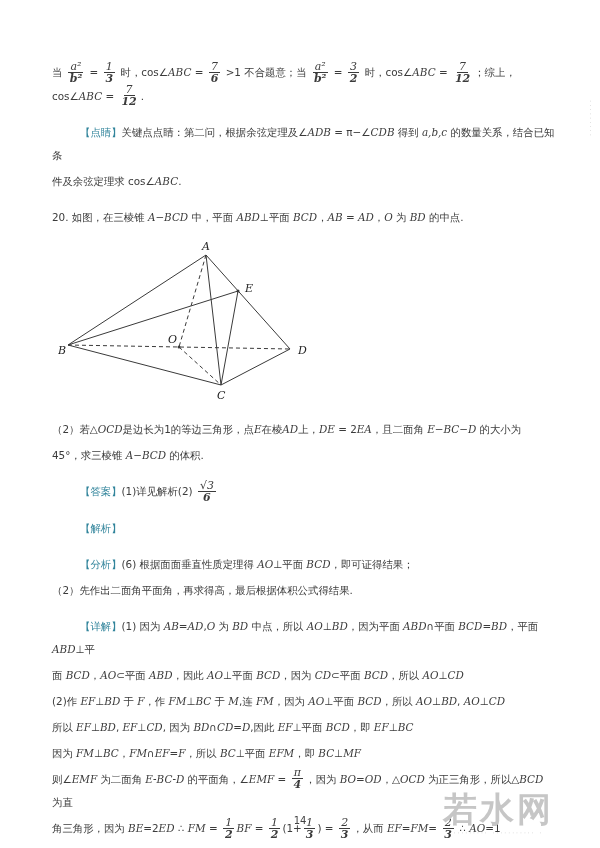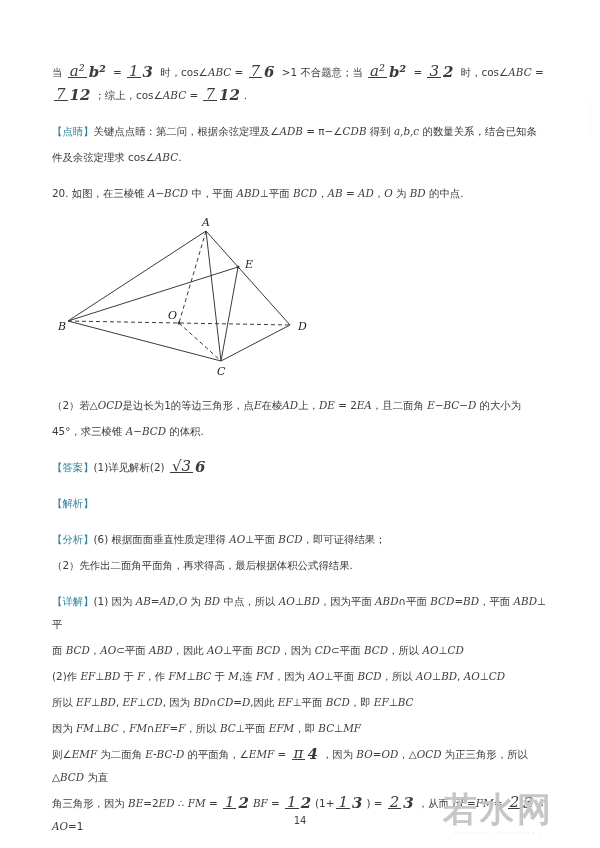--- a/index.html
+++ b/index.html
@@ -9,26 +9,26 @@
     background:#ffffff;
     overflow:hidden;
     font-family:"DejaVu Sans", sans-serif;
     color:#3b3b3b;
   }
   .content{ padding:58px 44px 0 52px; }
   .line{ line-height:23px; margin:3px 0; font-size:10.4px; }
   .line.gap{ margin-top:13px; }
   .run{ }
   .math{ font-family:"DejaVu Serif", serif; font-style:italic; }
-  .tag{ color:#31849b; }
+  .tag{ color:#31849b;margin-left:28px; }
   .frac{
-    display:inline-flex; flex-direction:row; align-items:center;
+    display:inline-flex; flex-direction:column; align-items:center;
     vertical-align:middle; transform:translateY(-1px);
     font-family:"DejaVu Serif", serif; font-style:italic;
-    font-size:15px; line-height:11px; margin:0 2px;
+    font-size:11px; line-height:11px; margin:0 2px;
   }
   .frac .num{ border-bottom:1px solid #3b3b3b; padding:0 2px; }
   .frac .den{ padding:0 2px;font-weight:bold; }
   .figure{ margin:12px 0 8px 6px; }
   .figure svg{ display:block; }
   .vlabel{ font-family:"DejaVu Serif", serif; font-style:italic; font-size:11px; fill:#222; }
   .page-num{
     position:absolute; bottom:22px; left:0; width:100%;
     text-align:center; font-size:10px; color:#444;
   }

